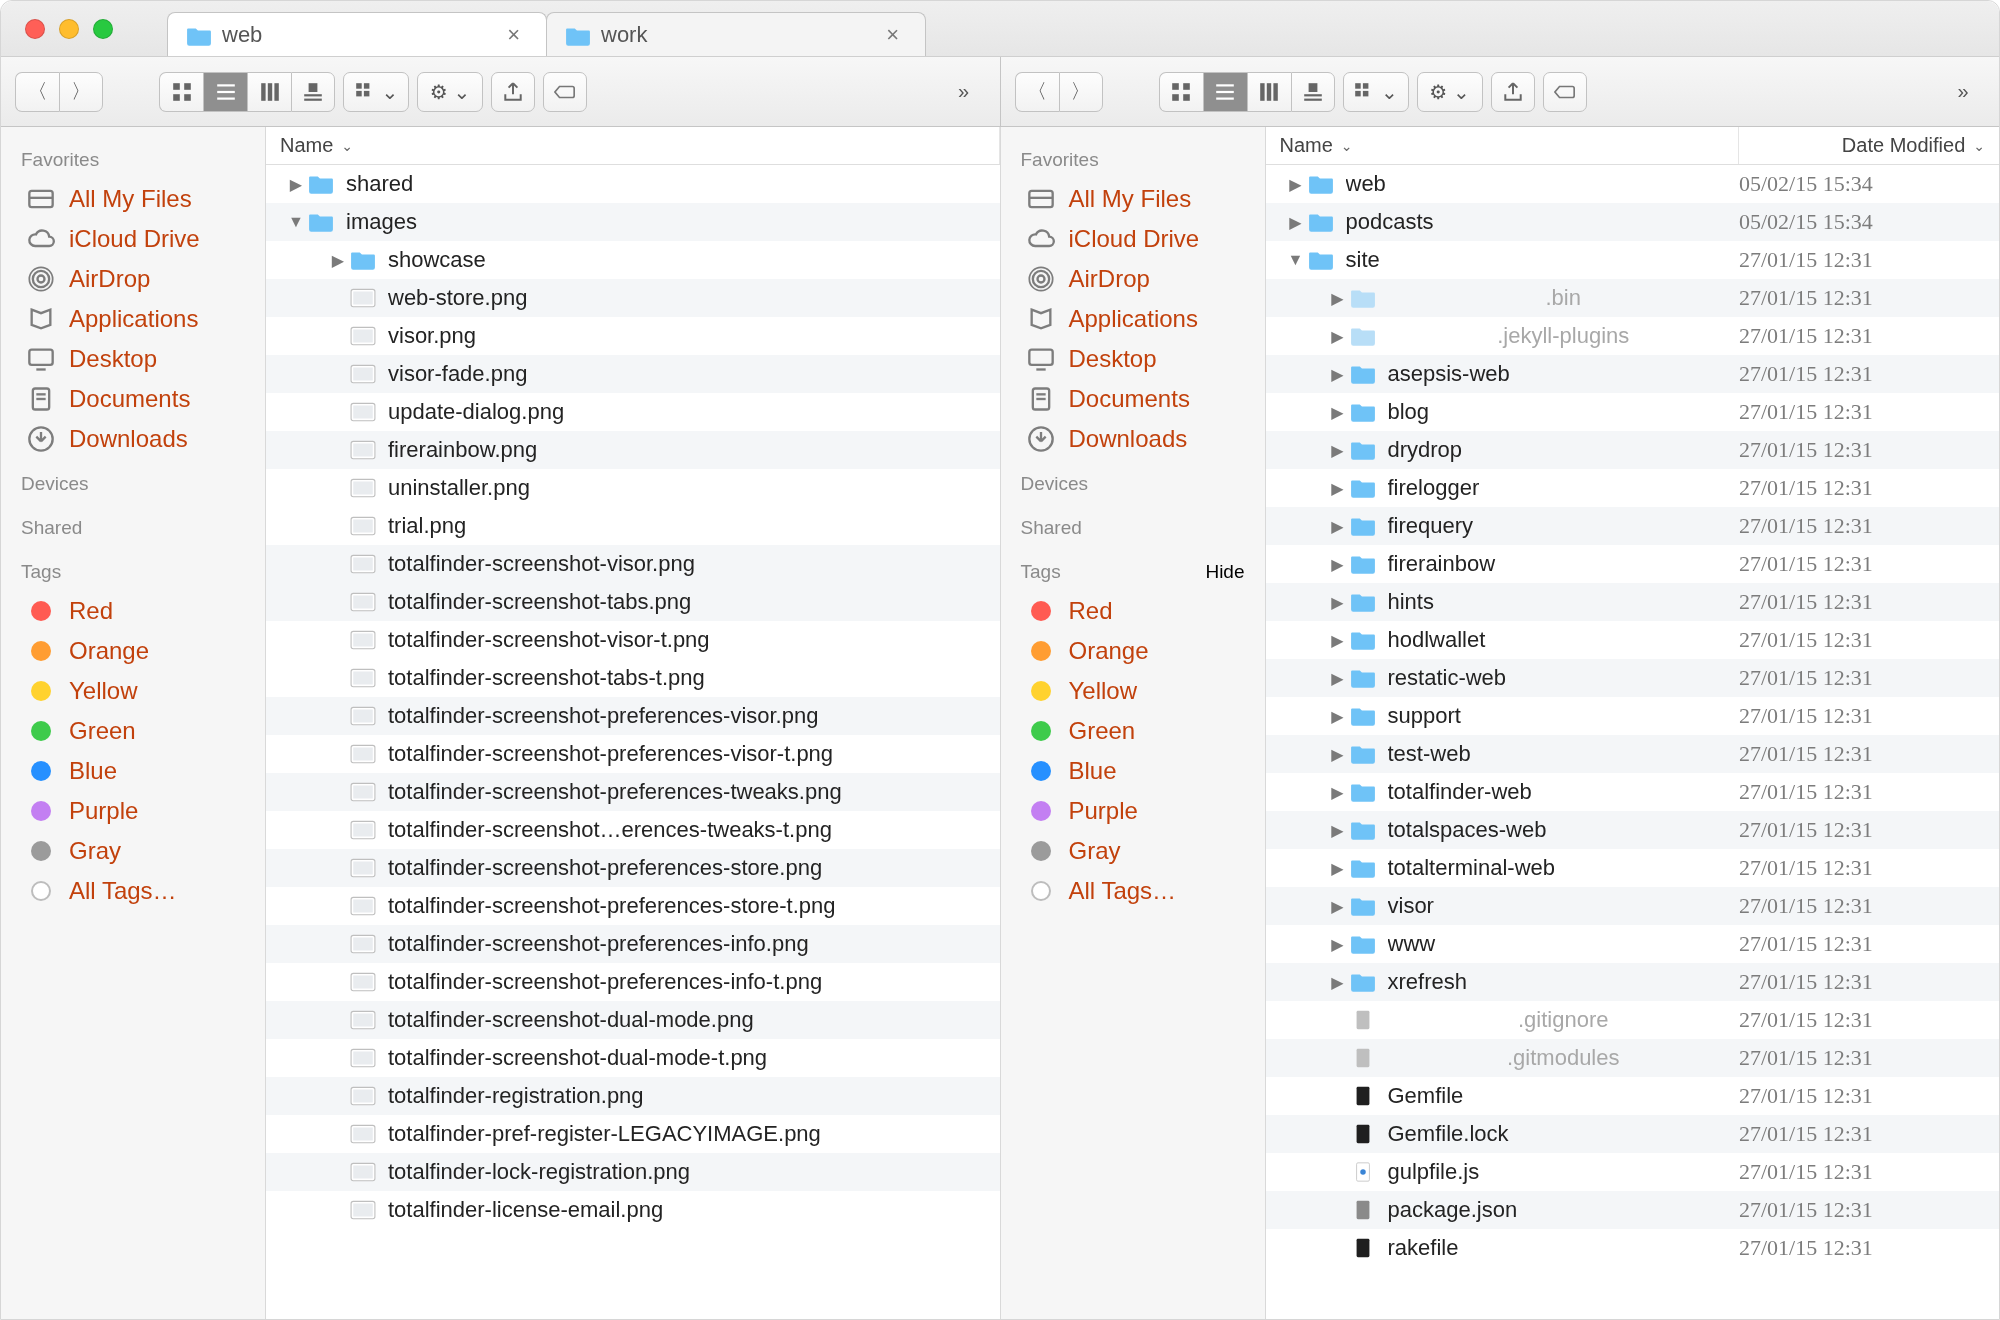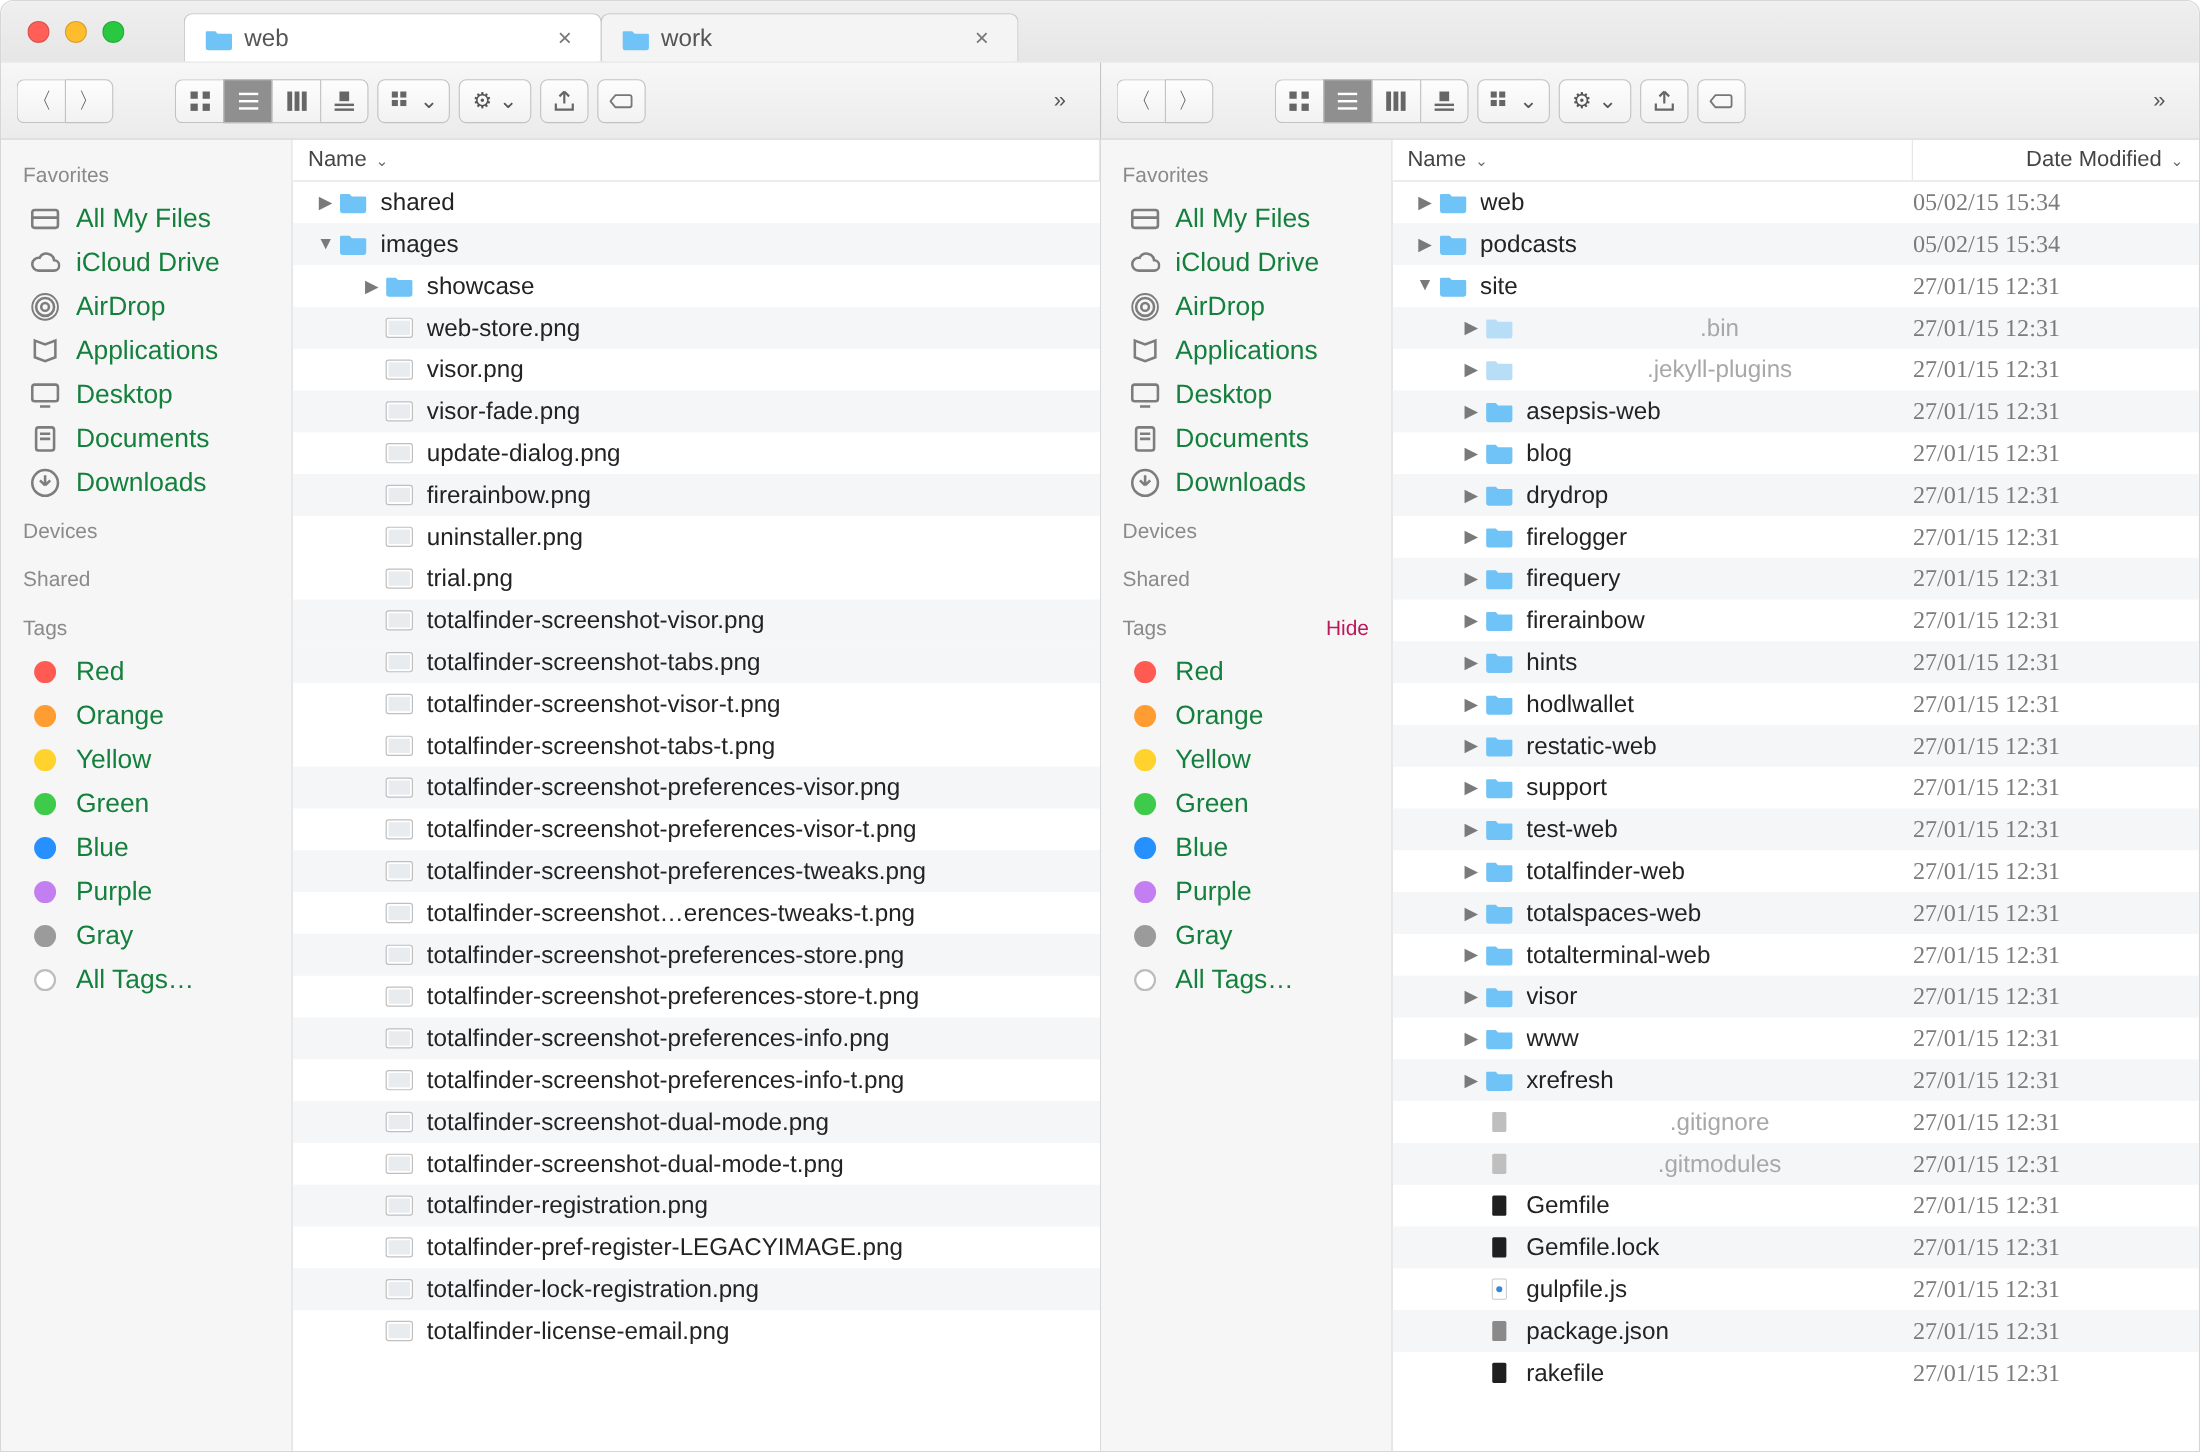--- a/index.html
+++ b/index.html
@@ -31,22 +31,22 @@
   .tbtn.active { background:#8f8f8f; color:#fff; }
   .chev-more { margin-left:auto; }
   .ico { width:22px; height:22px; display:inline-block; }
 
   
   .panes { flex:1; display:flex; min-height:0; }
   .pane { flex:1; display:flex; min-width:0; border-right:1px solid #d9d9d9; }
   .pane:last-child { border-right:none; }
   .sidebar { width:265px; background:#f6f6f6; border-right:1px solid #d9d9d9; overflow:hidden; padding-top:8px; }
   .sb-head { font-size:19px; color:#8a8a8a; padding:14px 20px 8px; display:flex; justify-content:space-between; align-items:center;}
-  .sb-hide { font-size:19px; color:#be185d; }
-  .sb-item { display:flex; align-items:center; gap:14px; padding:6px 20px 6px 26px; font-size:24px; color:#15803d; }
+  .sb-hide { font-size:19px; color:#000000; }
+  .sb-item { display:flex; align-items:center; gap:14px; padding:6px 20px 6px 26px; font-size:24px; color:#c2410c; }
   .sb-icon { width:28px; height:28px; flex:none; color:#7d7d7d; }
   .tag-dot { width:20px; height:20px; border-radius:50%; border:0; flex:none; margin:0 4px 0 4px;}
   .listwrap { flex:1; display:flex; flex-direction:column; min-width:0; }
   .colhdr { height:38px; background:#fff; border-bottom:1px solid #dedede; display:flex; align-items:flex-start; }
   .colhdr .col { font-size:20px; color:#444; display:flex; align-items:center; gap:8px; padding:0 14px; height:100%; }
   .col-name { flex:1; border-right:1px solid #e5e5e5; }
   .col-date { width:260px; justify-content:flex-end;}
   .sort-chev { font-size:14px; color:#666; }
   .rows { flex:1; overflow:hidden; }
   .row { height:38px; display:flex; align-items:center; font-size:22px; color:#232323; }

